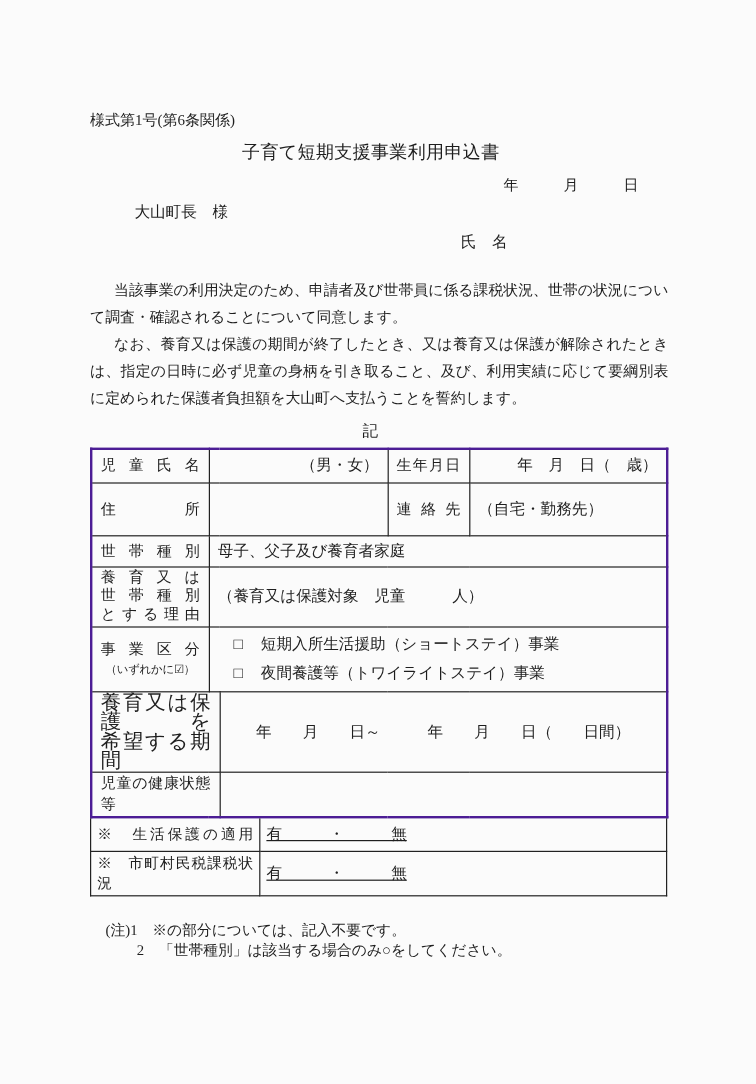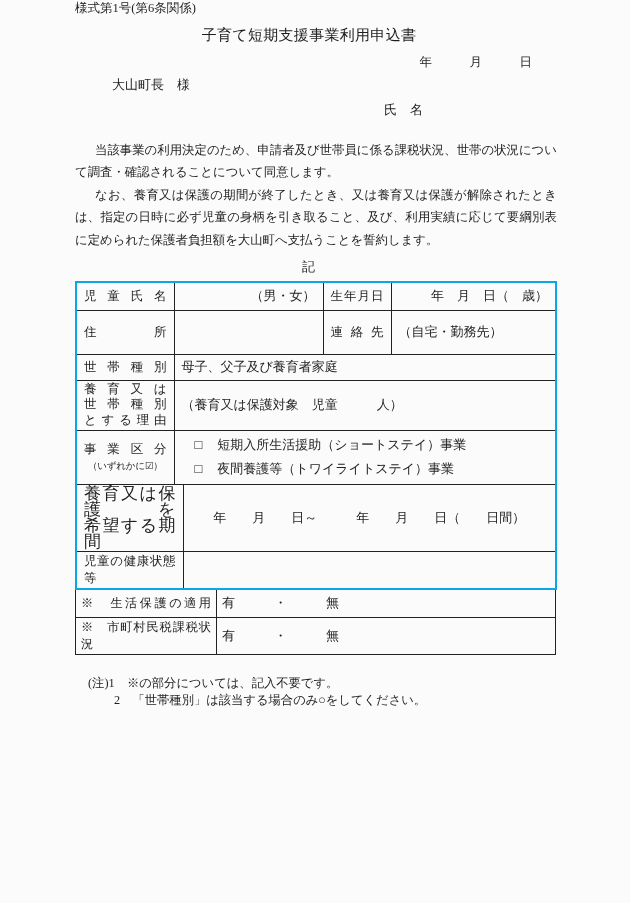--- a/index.html
+++ b/index.html
@@ -1,37 +1,37 @@
 <!DOCTYPE html>
 <html><head>
 <meta charset="utf-8">
 <style>
   html,body{margin:0;padding:0;}
   body{
     width:630px;height:903px;background:#fbfbfb;color:#1e1e1e;
     font-family:"Liberation Serif","DejaVu Serif",serif;
   }
   *{box-sizing:border-box;}
-  .page{position:relative;width:618px;height:903px;overflow:hidden;}
+  .page{position:relative;width:618px;height:903px;padding-top:92px;overflow:hidden;}
 
   .form-number{margin-left:75px;font-size:12.5px;}
   .doc-title{font-size:15px;font-weight:normal;text-align:center;margin:9px 0 0 0;letter-spacing:.3px;}
   .date-line{font-size:12.5px;text-align:right;padding-right:86px;margin-top:9px;}
   .addressee{font-size:13px;margin-left:112px;margin-top:5px;}
   .applicant-address{font-size:13px;margin-left:340px;margin-top:10px;}
   .applicant-name{font-size:13px;margin-left:384px;margin-top:7px;}
 
   .body-text{width:482px;margin:20px 0 0 75px;font-size:12.4px;line-height:22.4px;text-align:justify;}
   .body-text p{margin:0;text-indent:20px;}
 
   .ki{font-size:13px;text-align:center;margin-top:7px;letter-spacing:1px;}
 
   table.main{
     border-collapse:collapse;table-layout:fixed;width:480px;
-    margin:5px 0 0 75px;font-size:13px;border:2px solid #0ea5e9;
+    margin:5px 0 0 75px;font-size:13px;border:2px solid #4c1d95;
   }
   table.main td{border:1px solid #222;padding:1px 7px;vertical-align:middle;overflow:hidden;}
   td.lbl{font-size:12.5px;padding:1px 5px;}
   .j{text-align:justify;text-align-last:justify;text-justify:inter-character;}
   .right{text-align:right;padding-right:5px;}
   .top{vertical-align:top;padding-top:3px;}
   .lbl-sm{font-size:12.5px;line-height:15.5px;}
   .lbl-sm2{font-size:17px;line-height:16px;}
   .health-lbl{font-size:12.2px;padding:1px 4px;}
   .sub-note{font-size:9.5px;text-align:center;margin-top:2px;letter-spacing:-.2px;}
@@ -39,21 +39,21 @@
   .opt-label{margin-left:15px;}
   .period-val{text-align:center;font-size:13px;white-space:nowrap;}
 
   table.admin{
     border-collapse:collapse;table-layout:fixed;width:480px;
     margin:0 0 0 75px;font-size:13px;
   }
   table.admin td{border:1px solid #222;padding:1px 5px;vertical-align:middle;overflow:hidden;}
   table.admin tr:first-child td{border-top:none;}
   td.admin-lbl{font-size:12.2px;}
-  .admin-val{padding-left:20px;}
+  .admin-val{padding-left:20px;text-decoration:underline;}
 
   .notes{margin-top:20px;font-size:12.3px;line-height:16.5px;}
   .note-1{margin-left:88px;}
   .note-2{margin-left:114px;}
 </style>
 </head>
 <body>
 
 <div class="page">
 

